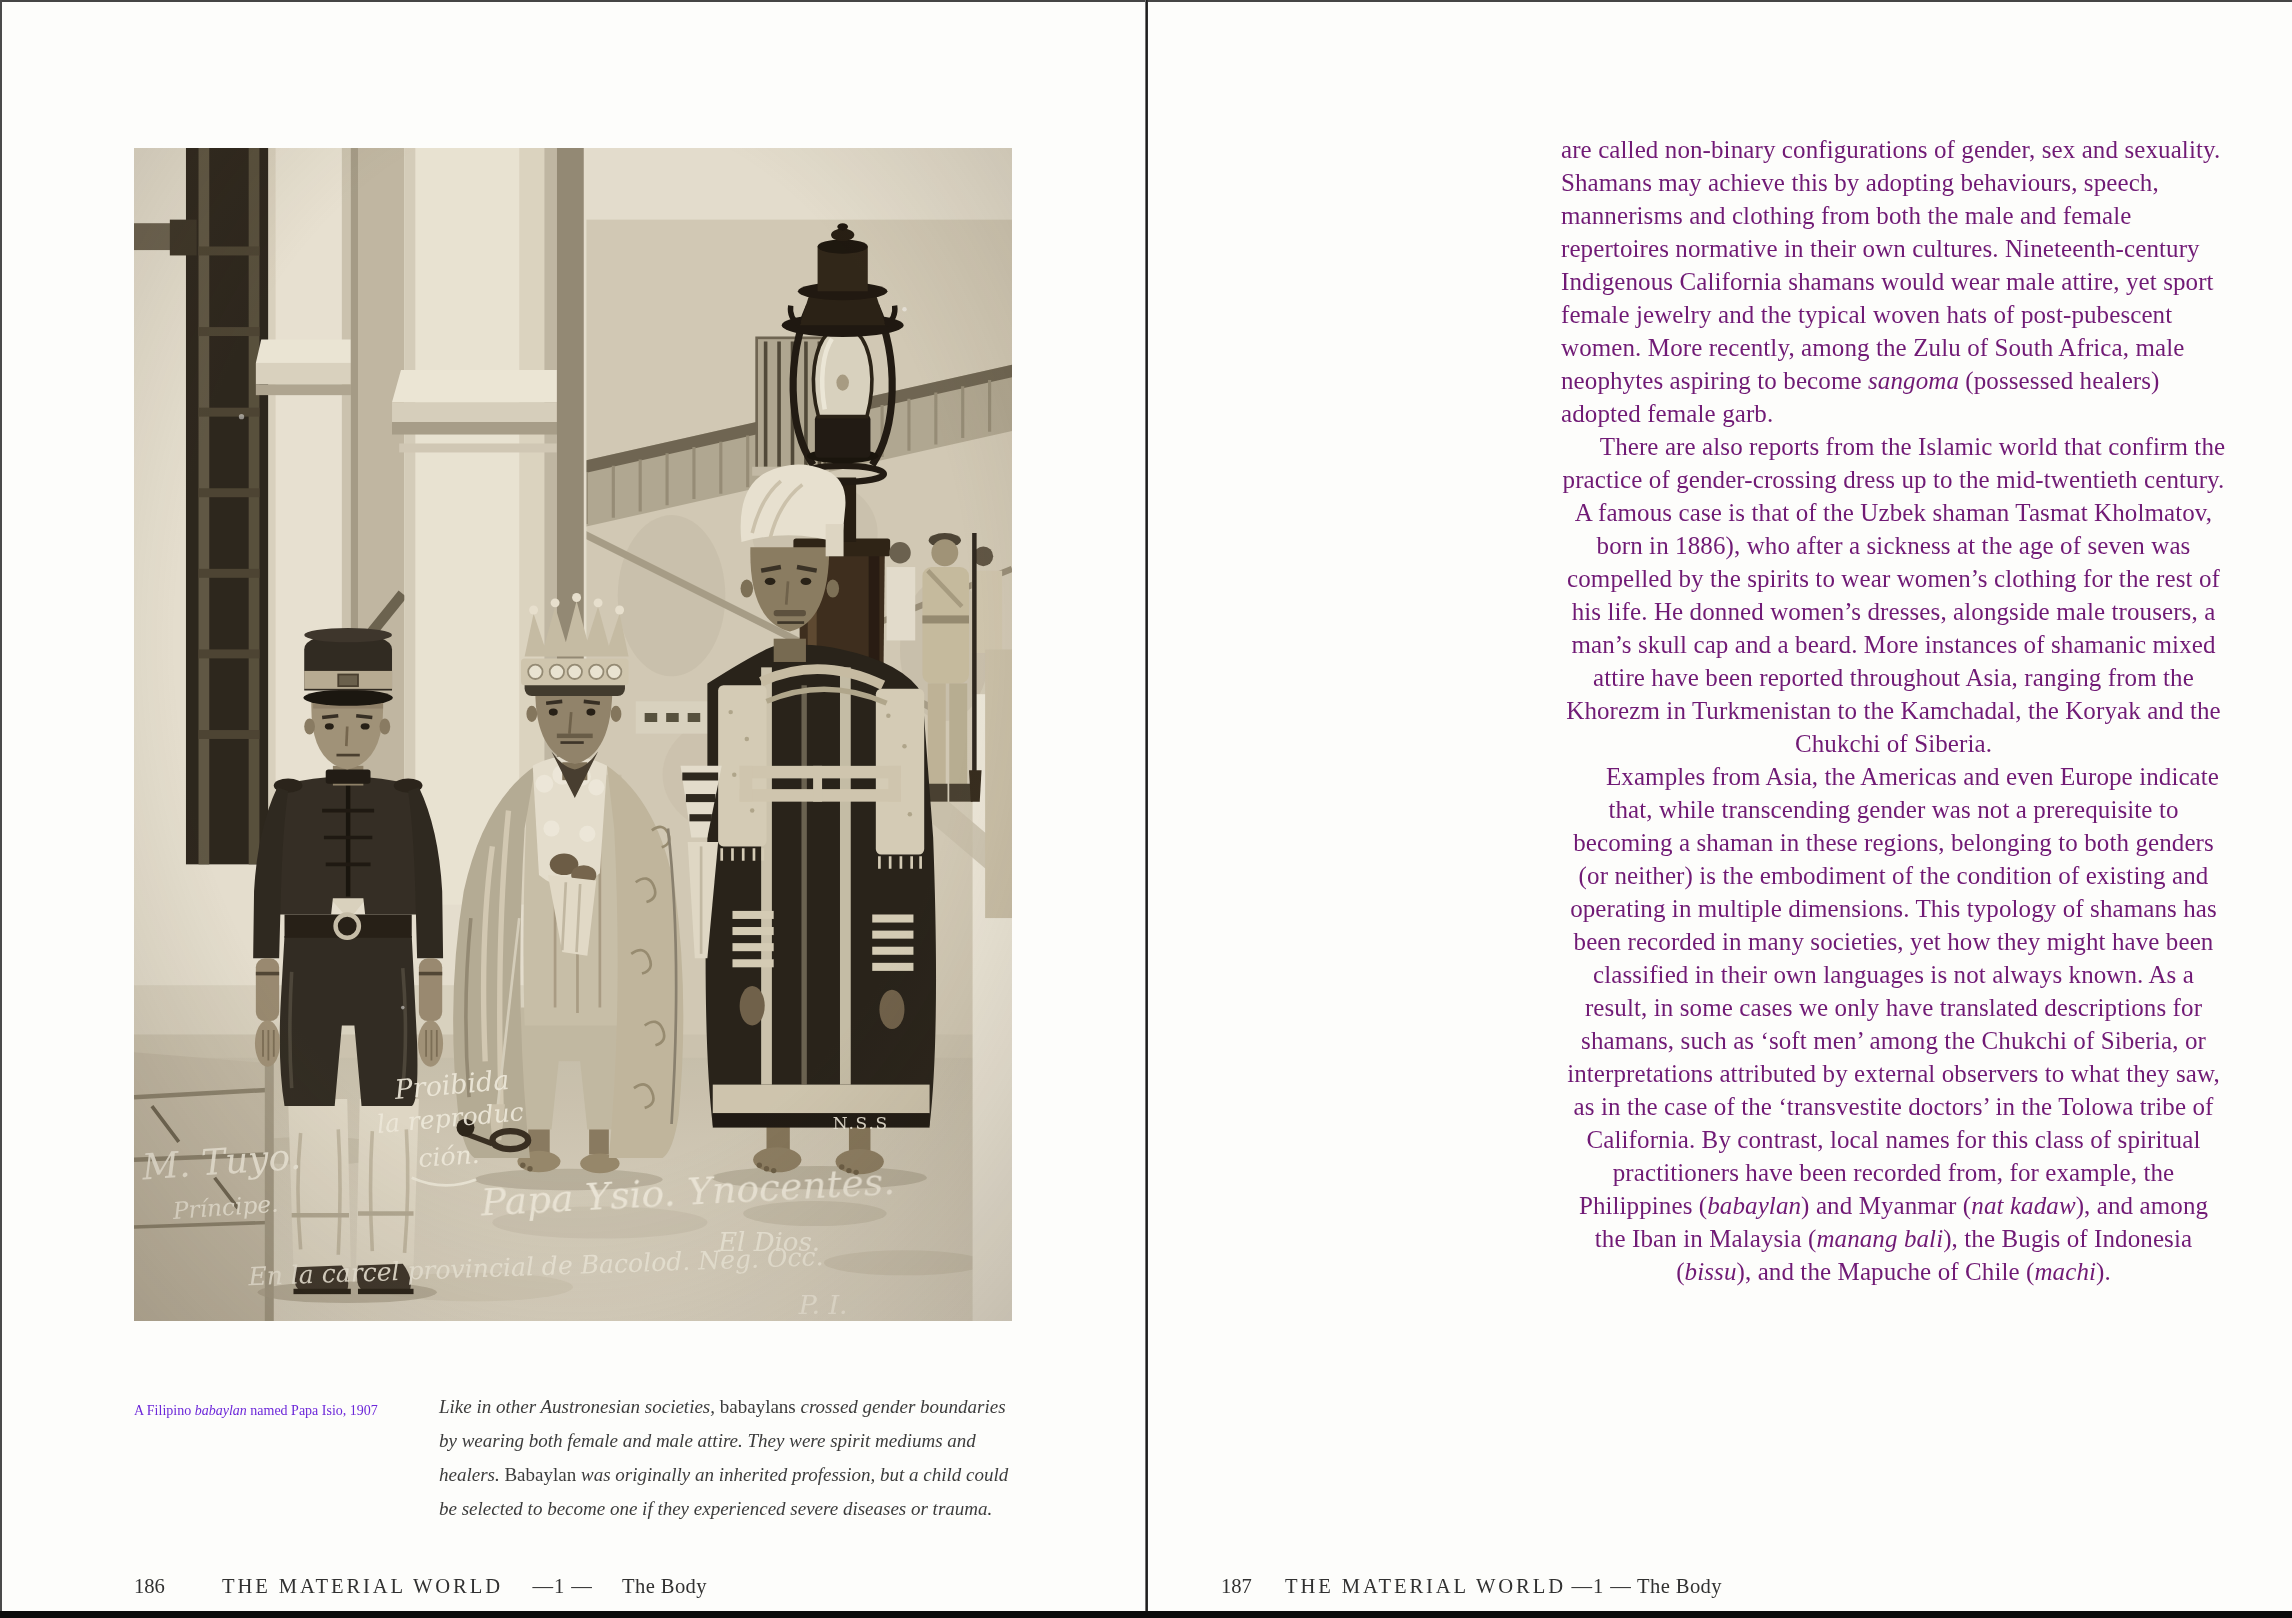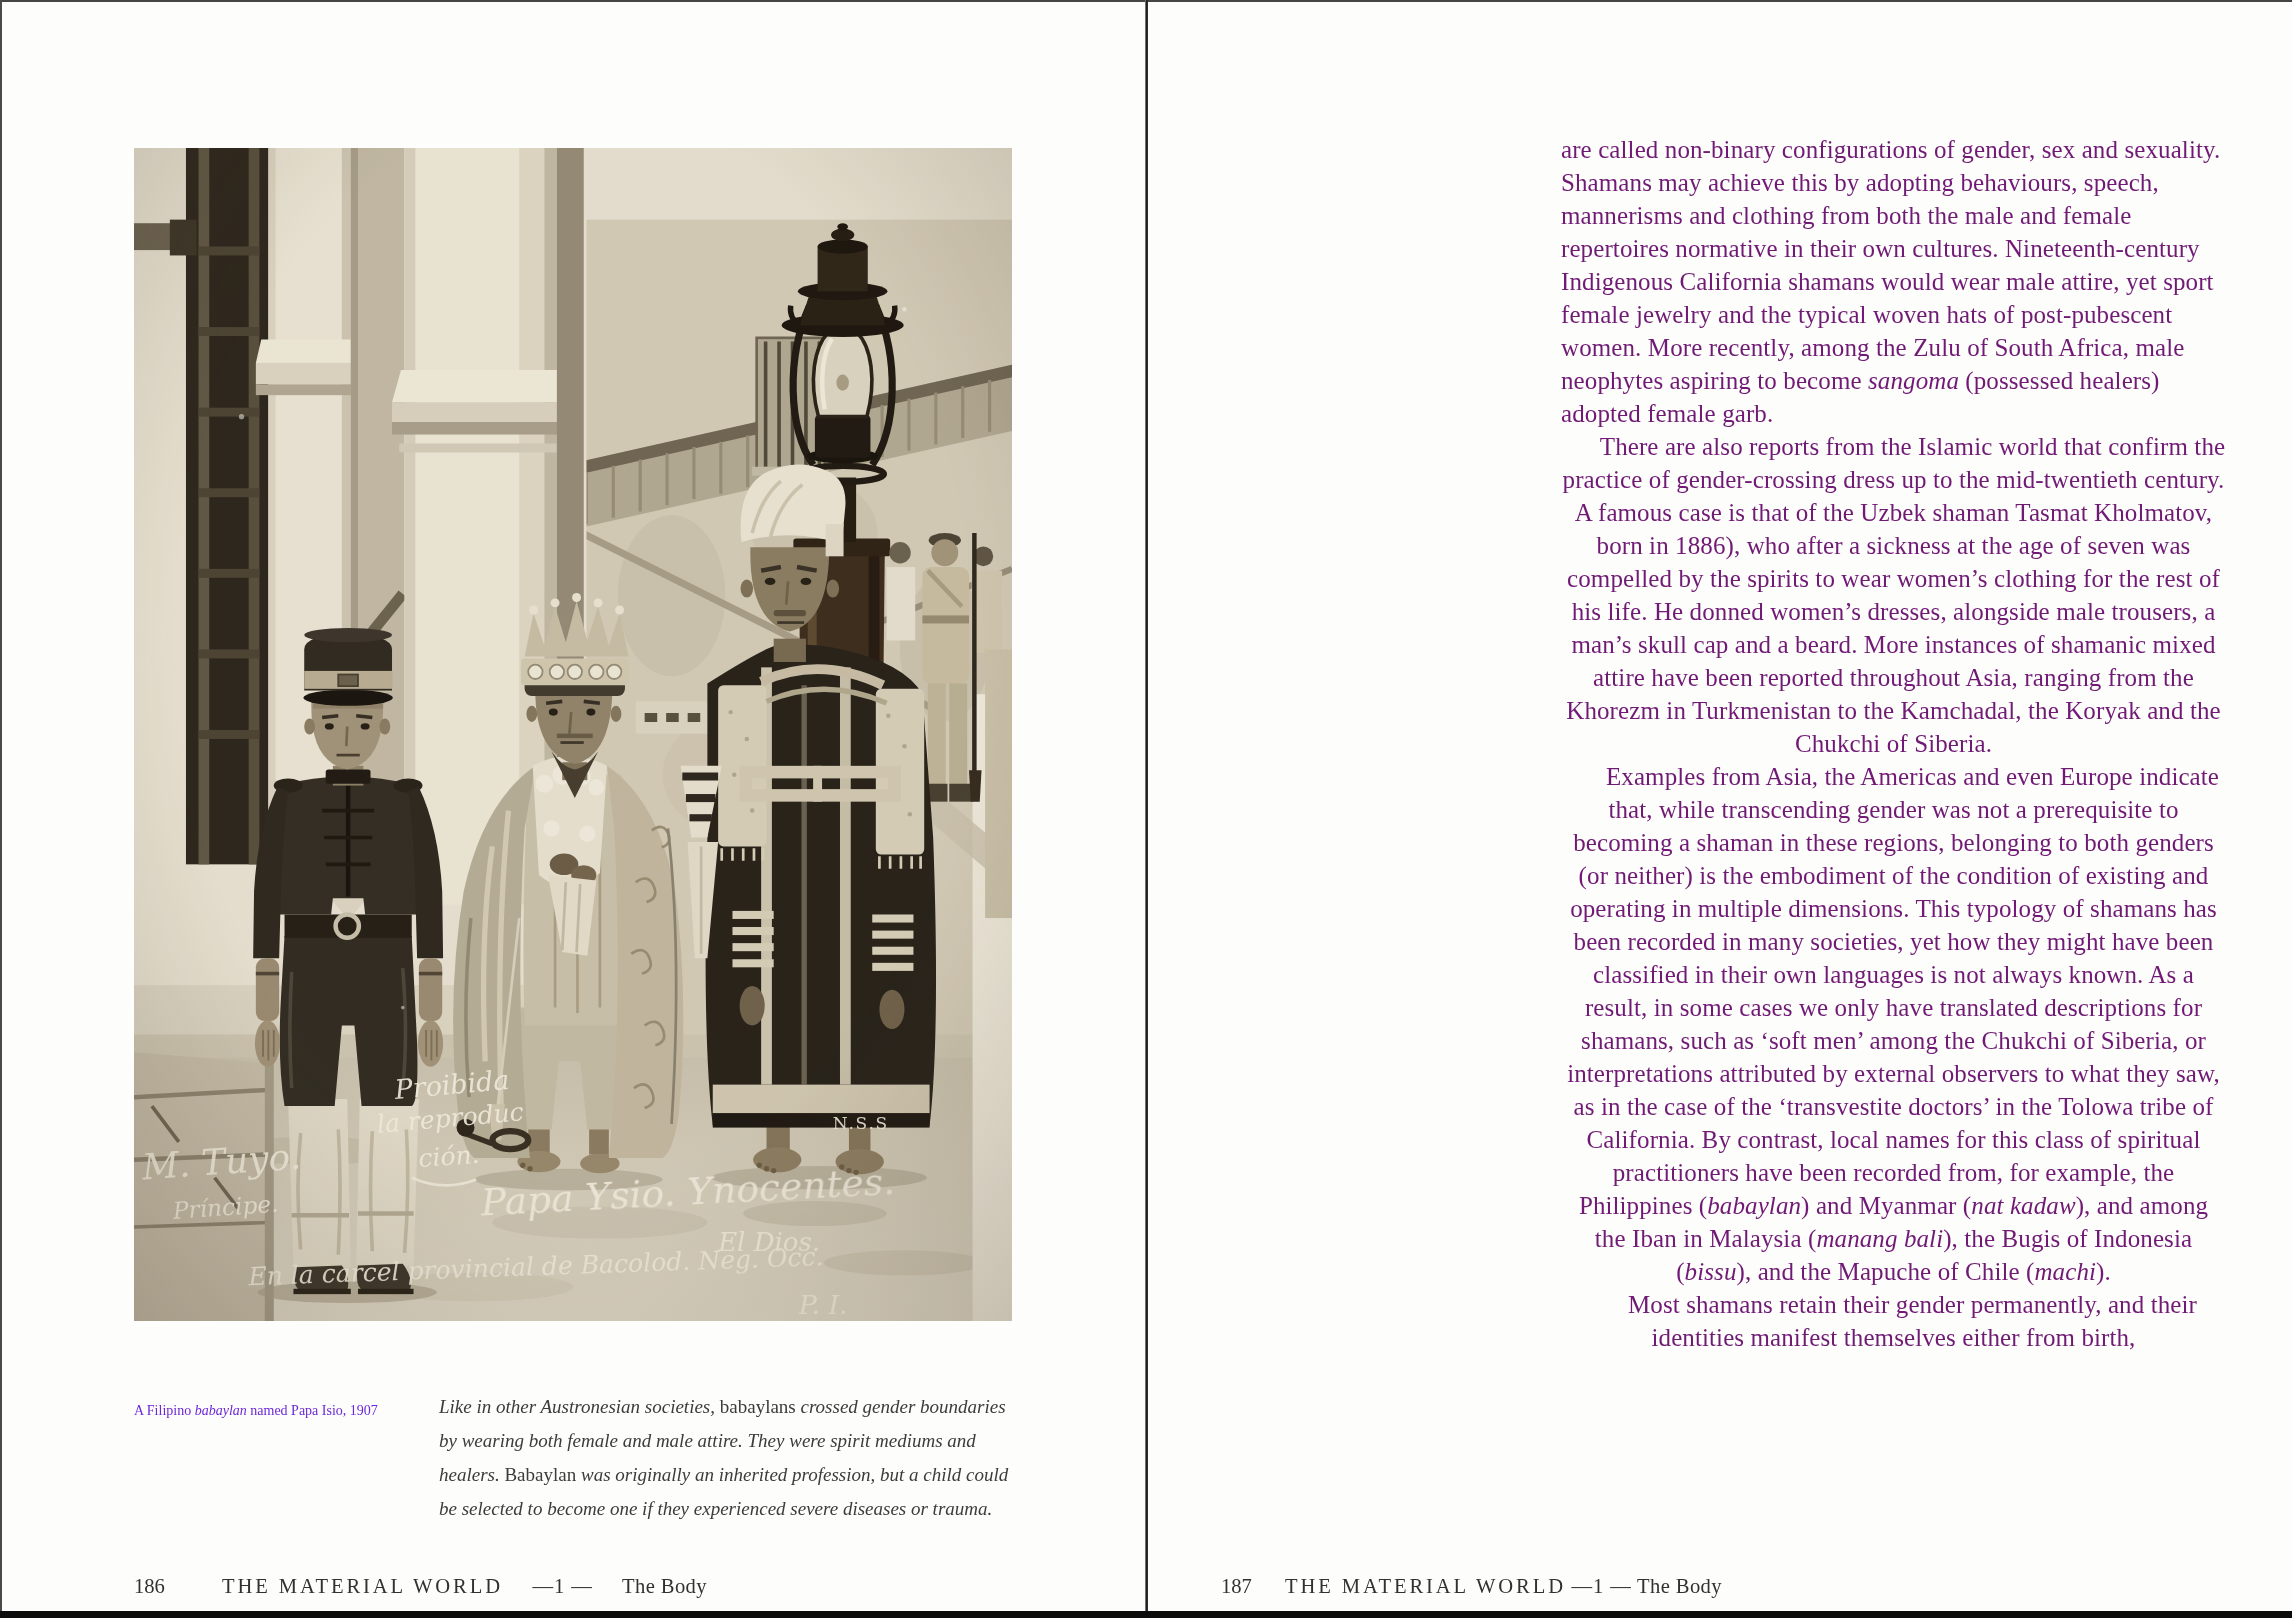--- a/index.html
+++ b/index.html
@@ -412,21 +412,20 @@
       <span class="sep">—1 —</span>
       <span class="ital">The Body</span>
     </div>
   </div>
 
   <div>
     <div class="body-col">
         <p><span>are called non-binary configurations of gender, sex and sexuality. Shamans may achieve this by adopting behaviours, speech, mannerisms and clothing from both the male and female repertoires normative in their own cultures. Nineteenth-century Indigenous California shamans would wear male attire, yet sport female jewelry and the typical woven hats of post-pubescent women. More recently, among the Zulu of South Africa, male neophytes aspiring to become </span><span class="it">sangoma</span><span> (possessed healers) adopted female garb.</span></p>
         <p><span>There are also reports from the Islamic world that confirm the practice of gender-crossing dress up to the mid-twentieth century. A famous case is that of the Uzbek shaman Tasmat Kholmatov, born in 1886), who after a sickness at the age of seven was compelled by the spirits to wear women’s clothing for the rest of his life. He donned women’s dresses, alongside male trousers, a man’s skull cap and a beard. More instances of shamanic mixed attire have been reported throughout Asia, ranging from the Khorezm in Turkmenistan to the Kamchadal, the Koryak and the Chukchi of Siberia.</span></p>
         <p><span>Examples from Asia, the Americas and even Europe indicate that, while transcending gender was not a prerequisite to becoming a shaman in these regions, belonging to both genders (or neither) is the embodiment of the condition of existing and operating in multiple dimensions. This typology of shamans has been recorded in many societies, yet how they might have been classified in their own languages is not always known. As a result, in some cases we only have translated descriptions for shamans, such as ‘soft men’ among the Chukchi of Siberia, or interpretations attributed by external observers to what they saw, as in the case of the ‘transvestite doctors’ in the Tolowa tribe of California. By contrast, local names for this class of spiritual practitioners have been recorded from, for example, the Philippines (</span><span class="it">babaylan</span><span>) and Myanmar (</span><span class="it">nat kadaw</span><span>), and among the Iban in Malaysia (</span><span class="it">manang bali</span><span>), the Bugis of Indonesia (</span><span class="it">bissu</span><span>), and the Mapuche of Chile (</span><span class="it">machi</span><span>).</span></p>
-        <p><span>Most shamans retain their gender permanently, and their identities manifest themselves either from birth,</span></p>
       </div>
 
     <div class="folio folio-right">
       <span class="num">187</span>
       <span class="caps">THE MATERIAL WORLD</span>
       <span class="sep">—1 —</span>
       <span class="ital">The Body</span>
     </div>
   </div>
 

